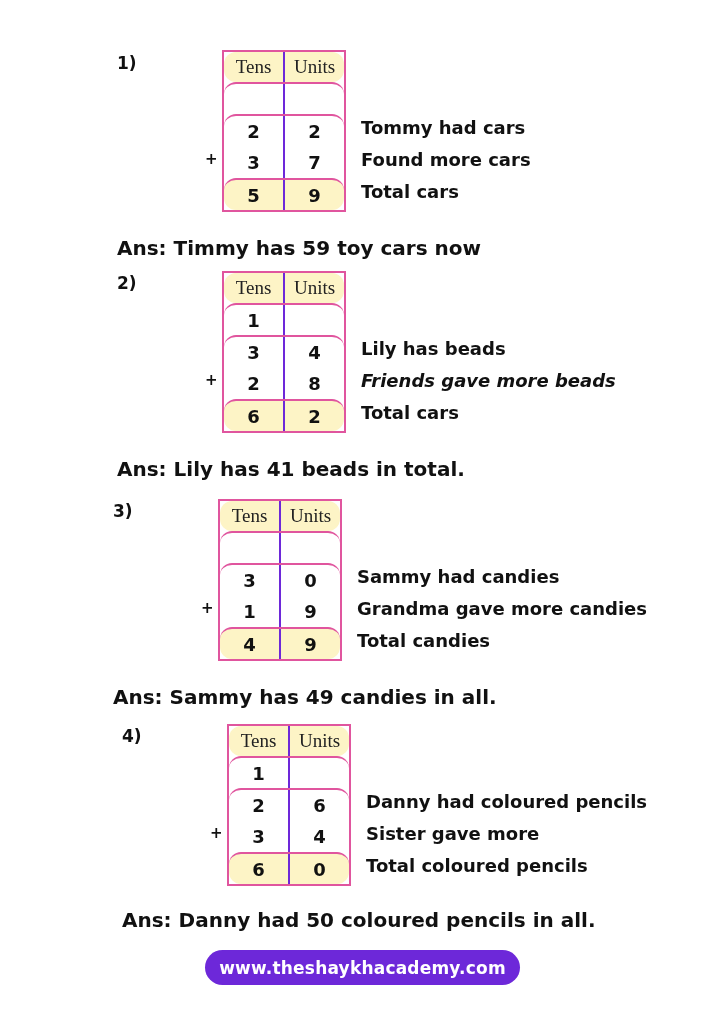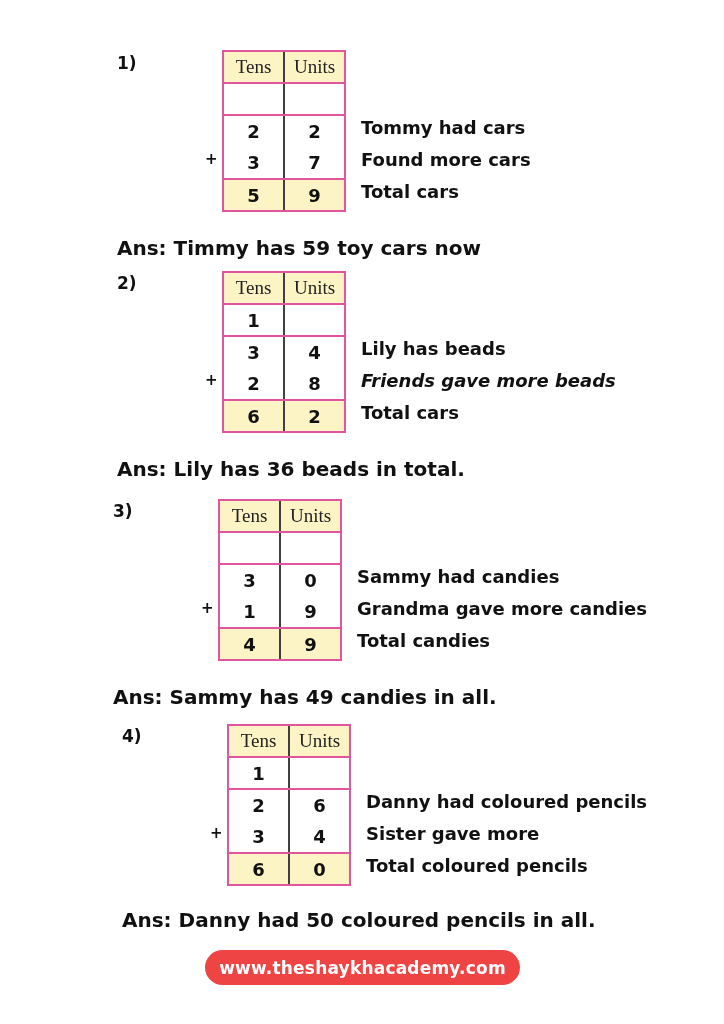--- a/index.html
+++ b/index.html
@@ -1,33 +1,33 @@
 <!DOCTYPE html>
 <html><head>
 <meta charset="utf-8">
 <style>
   html, body { margin:0; padding:0; background:#ffffff; }
   body { width:724px; height:1024px; position:relative; overflow:hidden; font-family:"DejaVu Sans", sans-serif; color:#111; }
   .qnum { position:absolute; font-weight:bold; font-size:17px; }
   .tbl { position:absolute; width:124px; border:2px solid #e0559e; box-sizing:border-box; background:#fff; }
-  .row { display:flex; border-top:2px solid #e0559e; }
+  .row { display:flex; border-top:2px solid #e0559e;border-radius:12px; }
   .row:first-child { border-top:none; }
   .cell { flex:1; display:flex; align-items:center; justify-content:center; font-weight:bold; font-size:18px; }
-  .cell + .cell { border-left:2px solid #404040; }
+  .cell + .cell { border-left:2px solid #6d28d9; }
   .hdr { height:30px; background:#fdf4c6; }
   .hdr .cell { font-family:"Liberation Serif", serif; font-weight:normal; font-size:19px; color:#222; }
   .carry { height:30px; }
   .add { height:62px; }
   .add .cell { flex-direction:column; justify-content:space-around; }
   .add .cell span { display:block; line-height:30px; }
   .total { height:30px; background:#fdf4c6; }
   .plus { position:absolute; font-weight:bold; font-size:15px; }
   .desc { position:absolute; font-weight:bold; font-size:18px; white-space:nowrap; }
   .ans { position:absolute; font-weight:bold; font-size:20px; white-space:nowrap; }
-  .footer { position:absolute; left:205px; top:950px; width:315px; height:35px; background:#ef4444; border-radius:18px; color:#fff; font-weight:bold; font-size:17px; display:flex; align-items:center; justify-content:center; letter-spacing:0.2px; }
+  .footer { position:absolute; left:205px; top:950px; width:315px; height:35px; background:#6d28d9; border-radius:18px; color:#fff; font-weight:bold; font-size:17px; display:flex; align-items:center; justify-content:center; letter-spacing:0.2px; }
 </style>
 </head>
 <body>
 
 <div>
   <div class="qnum" style="left:117px; top:53px;">1)</div>
   <div class="tbl" style="left:222px; top:50px;">
     <div class="row hdr">
       <div class="cell">Tens</div>
       <div class="cell">Units</div>
@@ -81,21 +81,21 @@
     </div>
     <div class="row total">
       <div class="cell">6</div>
       <div class="cell">2</div>
     </div>
   </div>
   <div class="plus" style="left:205px; top:371px;">+</div>
   <div class="desc" style="left:361px; top:338px;">Lily has beads</div>
   <div class="desc" style="left:361px; top:370px;font-style:italic;">Friends gave more beads</div>
   <div class="desc" style="left:361px; top:402px;">Total cars</div>
-  <div class="ans" style="left:117px; top:457px;">Ans: Lily has 36 beads in total.</div>
+  <div class="ans" style="left:117px; top:457px;">Ans: Lily has 41 beads in total.</div>
 </div>
 
 <div>
   <div class="qnum" style="left:113px; top:501px;">3)</div>
   <div class="tbl" style="left:218px; top:499px;">
     <div class="row hdr">
       <div class="cell">Tens</div>
       <div class="cell">Units</div>
     </div>
     <div class="row carry">

